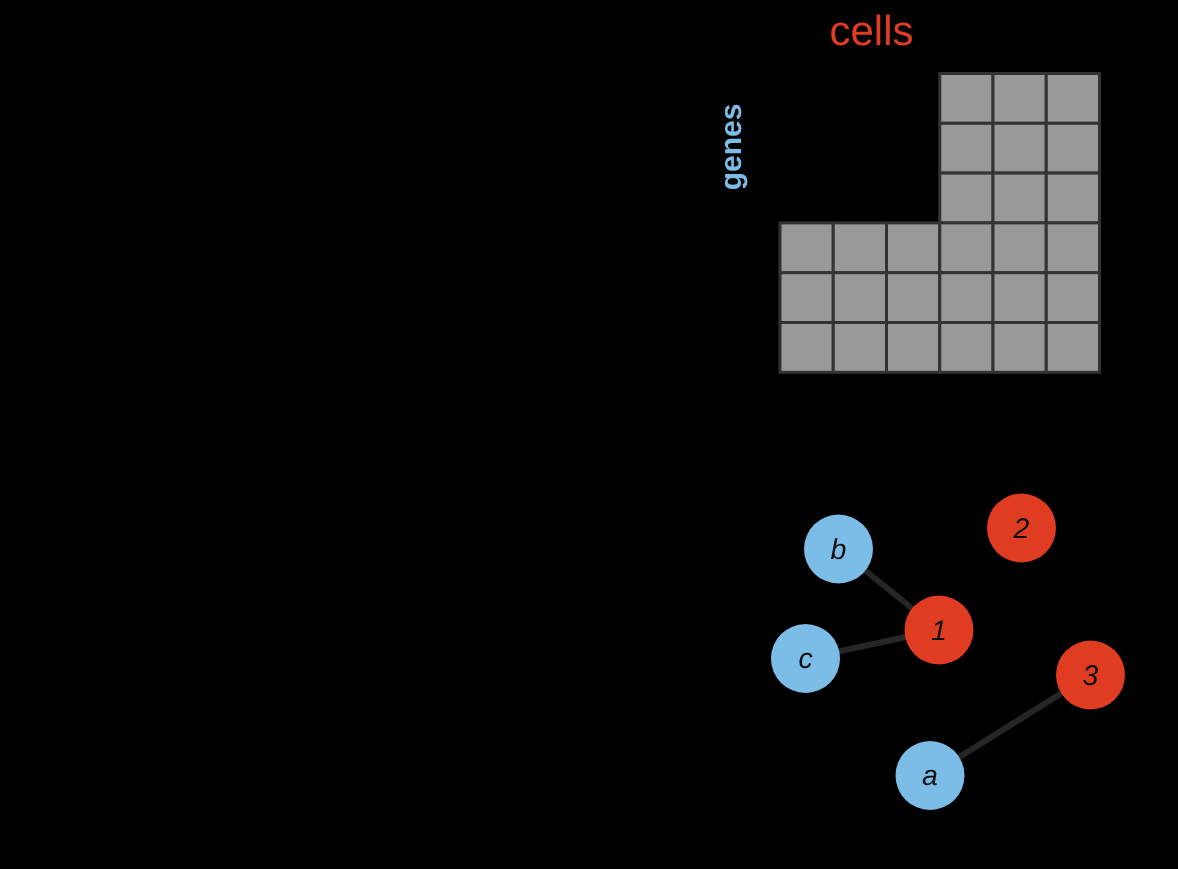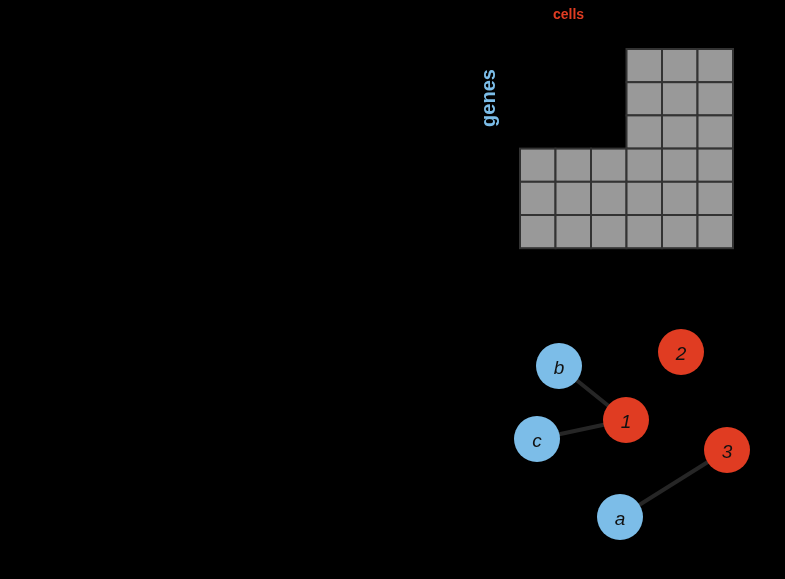--- a/index.html
+++ b/index.html
@@ -13,22 +13,22 @@
     width: 785px;
     height: 579px;
     background: #000000;
     overflow: hidden;
     font-family: "Liberation Sans", sans-serif;
   }
 
   
   .axis-label {
     position: absolute;
-    font-weight: bold;
-    font-size: 14px;
+    font-weight: normal;
+    font-size: 28px;
     letter-spacing: 0px;
     white-space: nowrap;
     line-height: 1;
   }
   #cells-label {
     color: #e03c22;
     left: 553px;
     top: 7px;
   }
   #genes-label-wrap {

